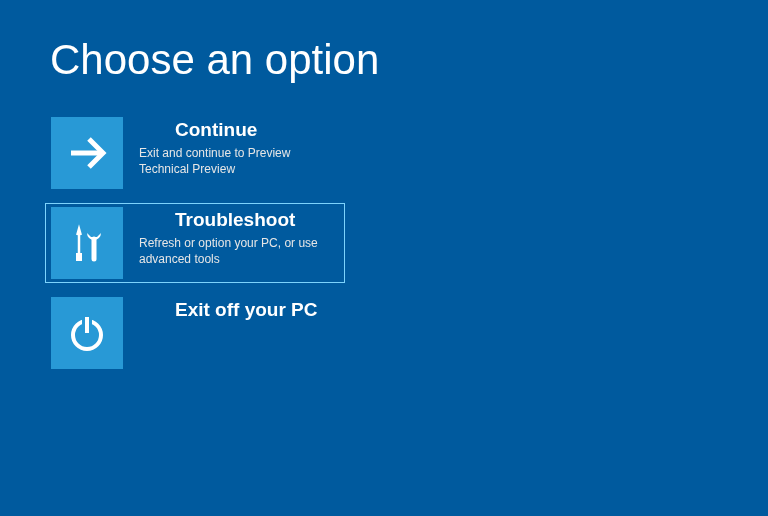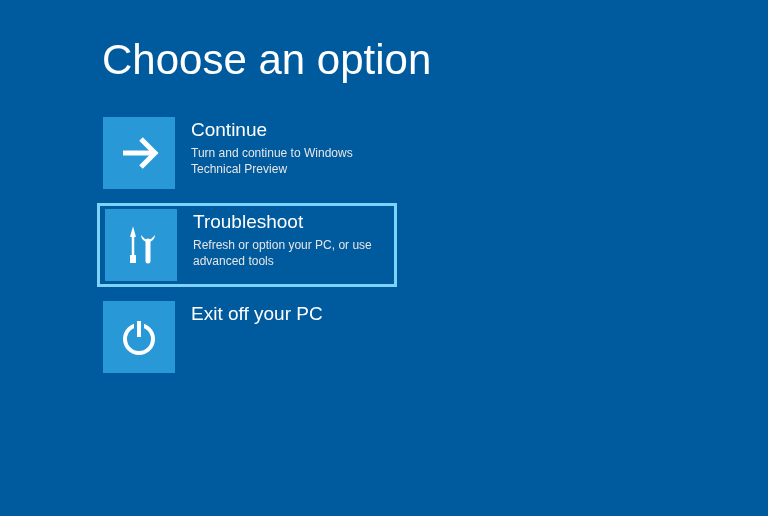--- a/index.html
+++ b/index.html
@@ -10,42 +10,42 @@
     body {
       width: 768px;
       height: 516px;
       background: #005a9e;
       font-family: "Segoe UI", "Segoe UI Light", Arial, sans-serif;
       color: #ffffff;
       overflow: hidden;
     }
     .content {
       padding-top: 36px;
-      padding-left: 102px;
+      padding-left: 50px;
     }
     .title {
       font-size: 42px;
       font-weight: 300;
       margin-bottom: 32px;
       letter-spacing: 0px;
     }
     .options {
       display: flex;
       flex-direction: column;
       gap: 16px;
     }
     .option {
       display: flex;
       align-items: flex-start;
       width: 300px;
       cursor: pointer;
       padding: 1px;
     }
     .option.highlighted {
-      border: 3px solid #7dd3fc;
+      border: 1px solid #7dd3fc;
       padding: 3px 0px 3px 0px;
       margin-left: -5px;
       margin-top: -3px;
       margin-bottom: -3px;
     }
     .option.highlighted .icon-tile {
       margin-left: 5px;
     }
     .icon-tile {
       width: 72px;
@@ -56,22 +56,23 @@
       justify-content: center;
       flex-shrink: 0;
     }
     .option-text {
       padding-left: 16px;
       padding-top: 2px;
       max-width: 200px;
     }
     .option-title {
       font-size: 19px;
-      font-weight: 400;
+      font-weight: 700;
       margin-bottom: 4px;
+      margin-left: 36px;
     }
     .option-desc {
       font-size: 12px;
       font-weight: 400;
       line-height: 1.35;
       color: #e6e6e6;
     }
     svg {
       fill: none;
       stroke: #ffffff;
@@ -87,21 +88,21 @@
 
     <div class="option">
       <div class="icon-tile">
         <svg width="44" height="44" viewBox="0 0 44 44">
           <line x1="6" y1="22" x2="36" y2="22" stroke-width="5" stroke-linecap="butt"></line>
           <polyline points="24,8 38,22 24,36" stroke-width="5" stroke-linecap="butt" stroke-linejoin="miter"></polyline>
         </svg>
       </div>
       <div class="option-text">
         <div class="option-title">Continue</div>
-        <div class="option-desc">Turn and continue to Windows Technical Preview</div>
+        <div class="option-desc">Exit and continue to Preview Technical Preview</div>
       </div>
     </div>
 
     <div class="option highlighted">
       <div class="icon-tile">
         <svg width="44" height="44" viewBox="0 0 44 44">
 
           <line x1="14" y1="14" x2="14" y2="36" stroke-width="2.5"></line>
           <rect x="11" y="32" width="6" height="8" fill="#ffffff" stroke="none"></rect>
           <polyline points="12,14 14,7 16,14" stroke-width="2" fill="#ffffff"></polyline>

